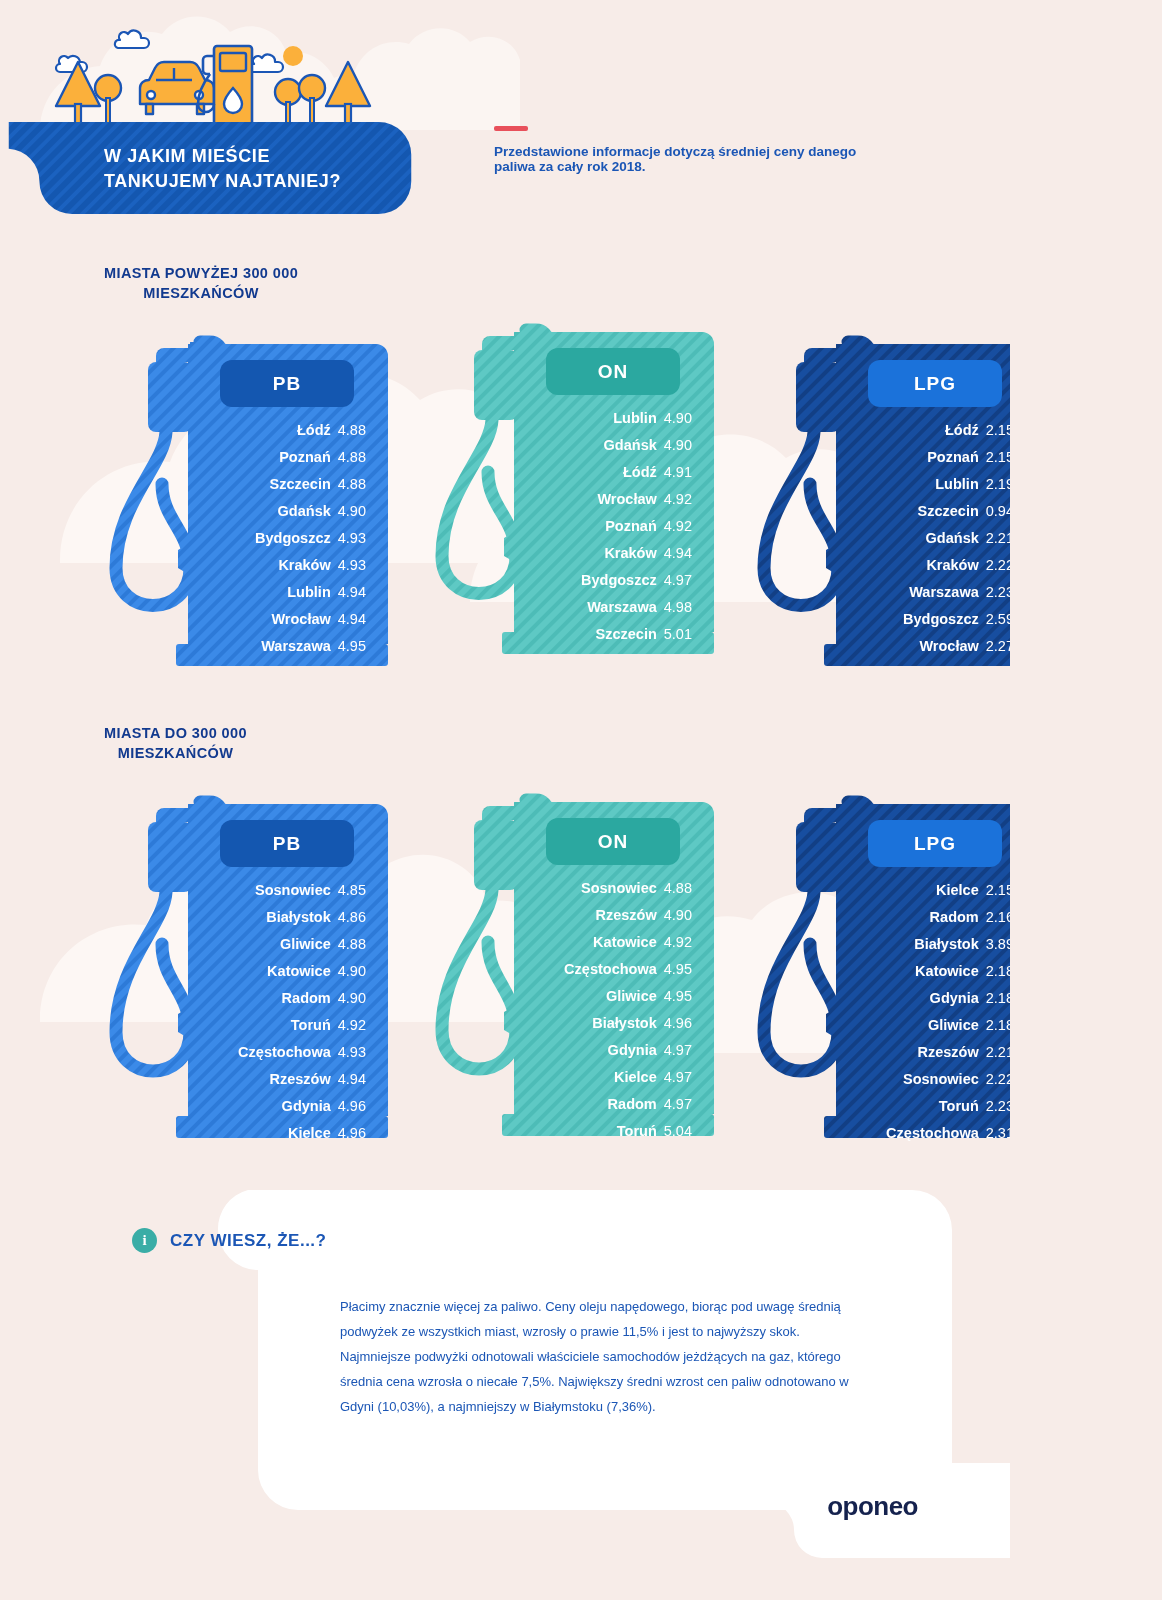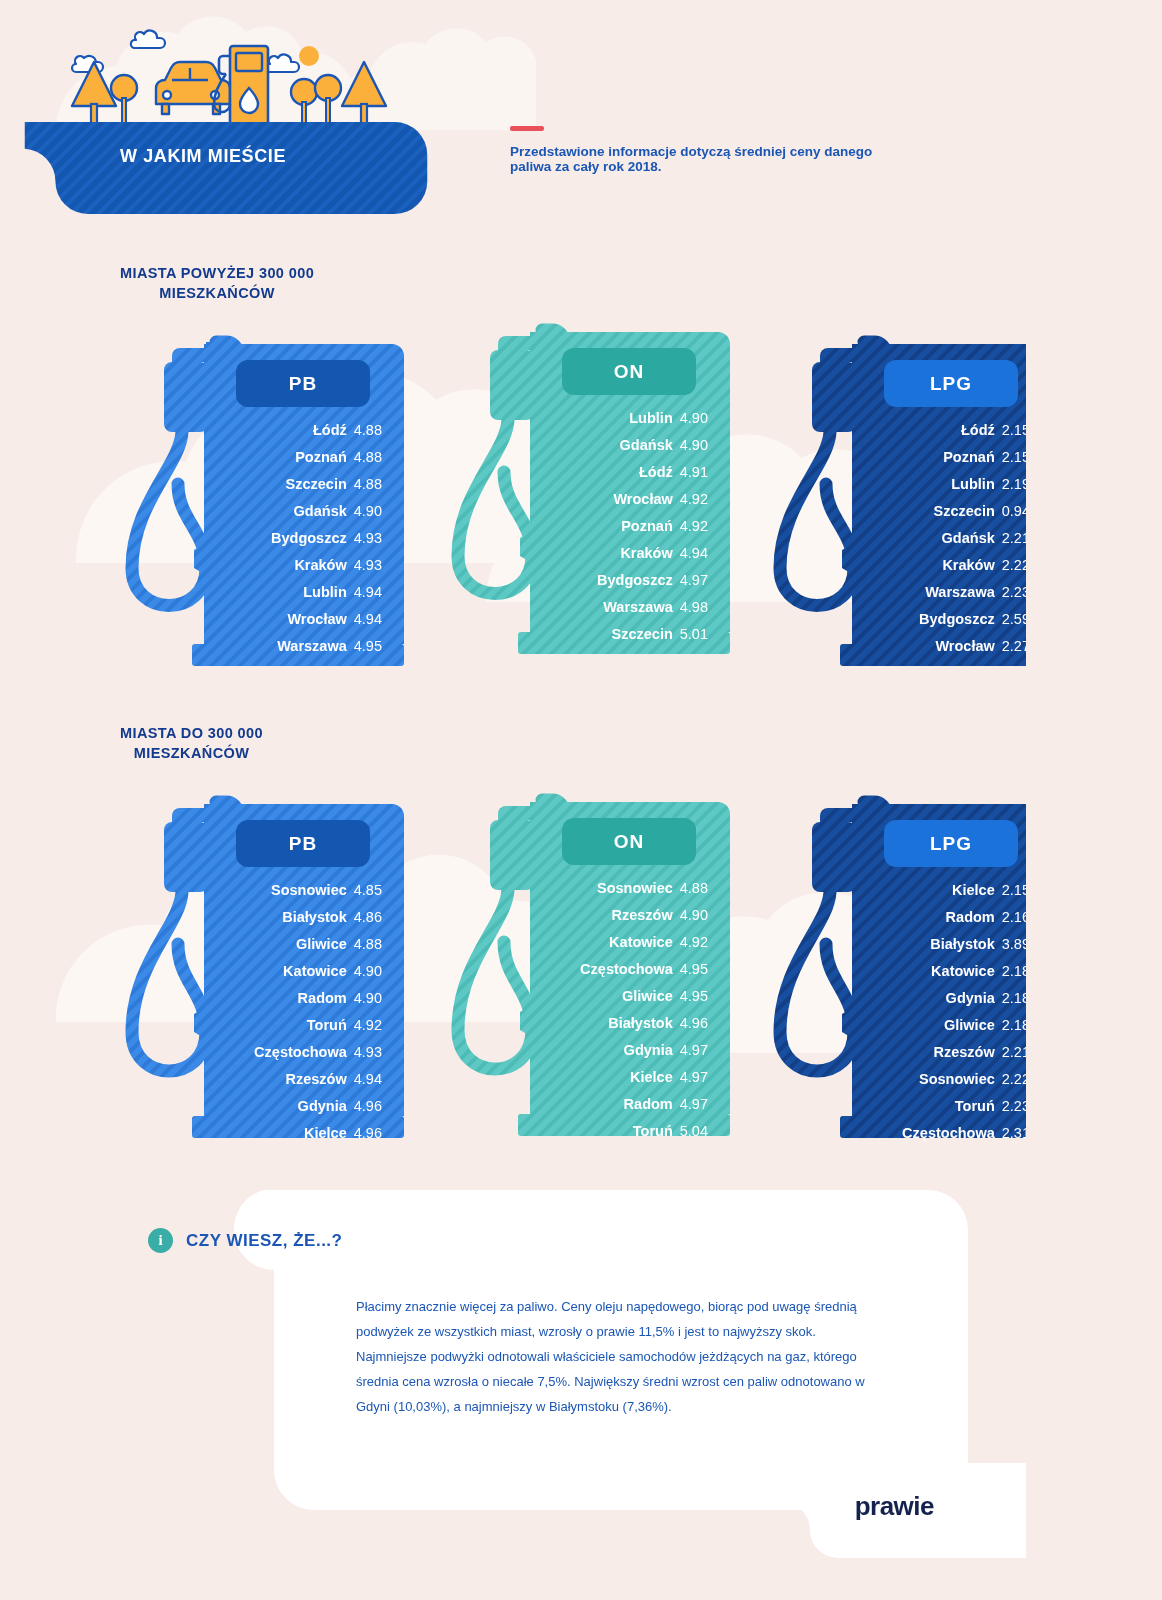--- a/index.html
+++ b/index.html
@@ -3,21 +3,21 @@
 <meta charset="utf-8">
 <style>
   html,body{margin:0;padding:0;}
   body{
     width:1162px;height:1600px;
     background:#f7ece8;
     font-family:"Liberation Sans",sans-serif;
     overflow:hidden;
     position:relative;
   }
-  .page{position:relative;width:1010px;height:1600px;overflow:hidden;margin-left:16px;}
+  .page{position:relative;width:1010px;height:1600px;overflow:hidden;}
 
   
   .bg-clouds{position:absolute;inset:0;z-index:0;pointer-events:none;}
 
   
   .header-illus{position:absolute;left:0;top:0;width:520px;height:135px;z-index:2;}
   .header-band{position:absolute;left:0;top:122px;width:420px;height:92px;z-index:3;}
   .header-title{
     position:absolute;left:104px;top:144px;width:320px;z-index:4;
     color:#ffffff;font-weight:bold;font-size:18px;line-height:25px;
@@ -143,20 +143,21 @@
     <defs>
       <pattern id="hstripe" width="10" height="10" patternTransform="rotate(45)" patternUnits="userSpaceOnUse">
         <rect width="10" height="10" fill="#1457b0"></rect>
         <rect width="4" height="10" fill="#1b62c0"></rect>
       </pattern>
     </defs>
     <path d="M0 0H386a34 34 0 0134 34v28a34 34 0 01-34 34H66a34 34 0 01-34-34 34 34 0 00-32-34z" fill="url(#hstripe)"></path>
   </svg>
   <div class="header-title">
     <div>W JAKIM MIEŚCIE</div>
+    <div>TANKUJEMY NAJTANIEJ?</div>
   </div>
 
   <div class="intro">
     <div class="rule"></div>
     <p>Przedstawione informacje dotyczą średniej ceny danego paliwa za cały rok 2018.</p>
   </div>
 
   <div class="section-head s1">
     <div>MIASTA POWYŻEJ 300 000</div>
     <div>MIESZKAŃCÓW</div>
@@ -545,15 +546,15 @@
   </svg>
   <div class="info-head">
     <div class="info-ico">i</div>
     <div class="info-title">CZY WIESZ, ŻE...?</div>
   </div>
   <div class="info-body">Płacimy znacznie więcej za paliwo. Ceny oleju napędowego, biorąc pod uwagę średnią podwyżek ze wszystkich miast, wzrosły o prawie 11,5% i jest to najwyższy skok. Najmniejsze podwyżki odnotowali właściciele samochodów jeżdżących na gaz, którego średnia cena wzrosła o niecałe 7,5%. Największy średni wzrost cen paliw odnotowano w Gdyni (10,03%), a  najmniejszy w Białymstoku (7,36%).</div>
 
   <svg class="logo-plate" width="260" height="95" viewBox="0 0 260 95">
     <path d="M44 0h216v95H72a28 28 0 01-28-28 28 28 0 00-28-28h-2A28 28 0 0144 0z" fill="#ffffff"></path>
   </svg>
-  <div class="logo-text">prawie</div>
+  <div class="logo-text">oponeo</div>
 
 </div>
 
 </body></html>

